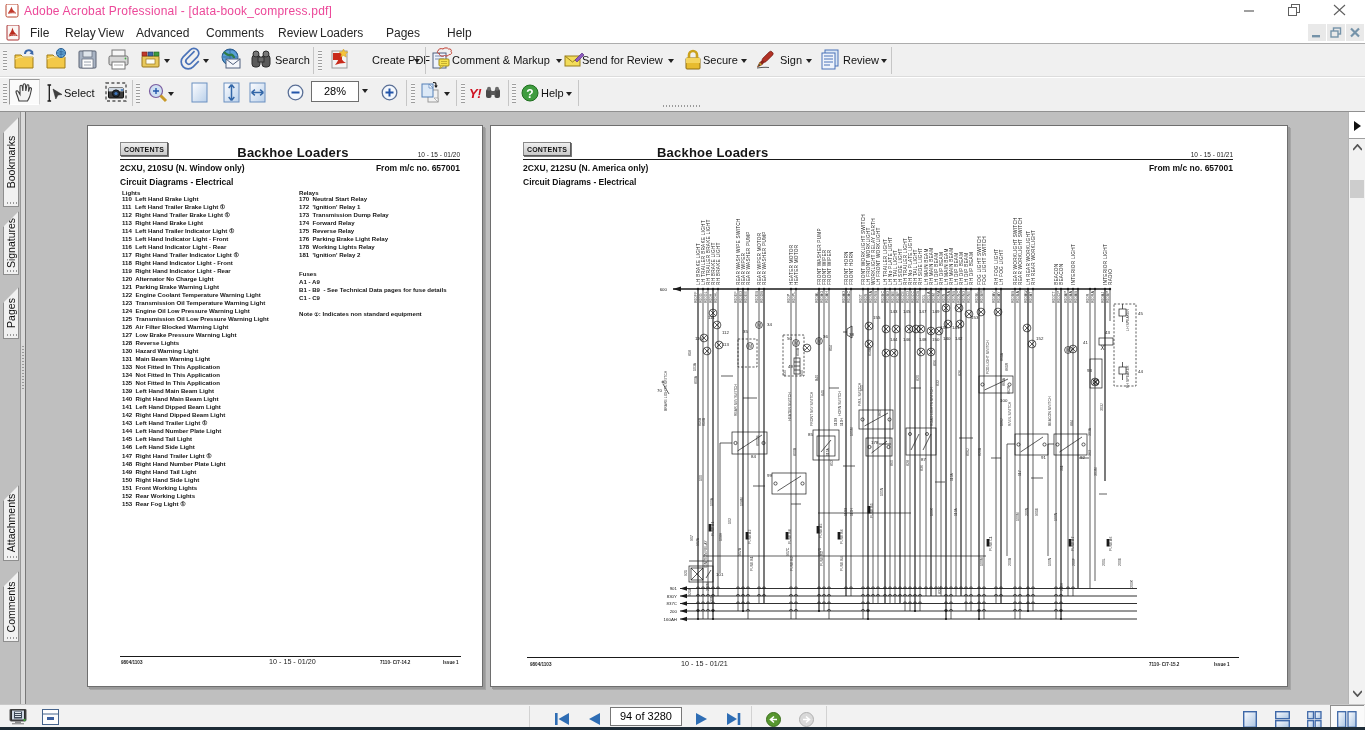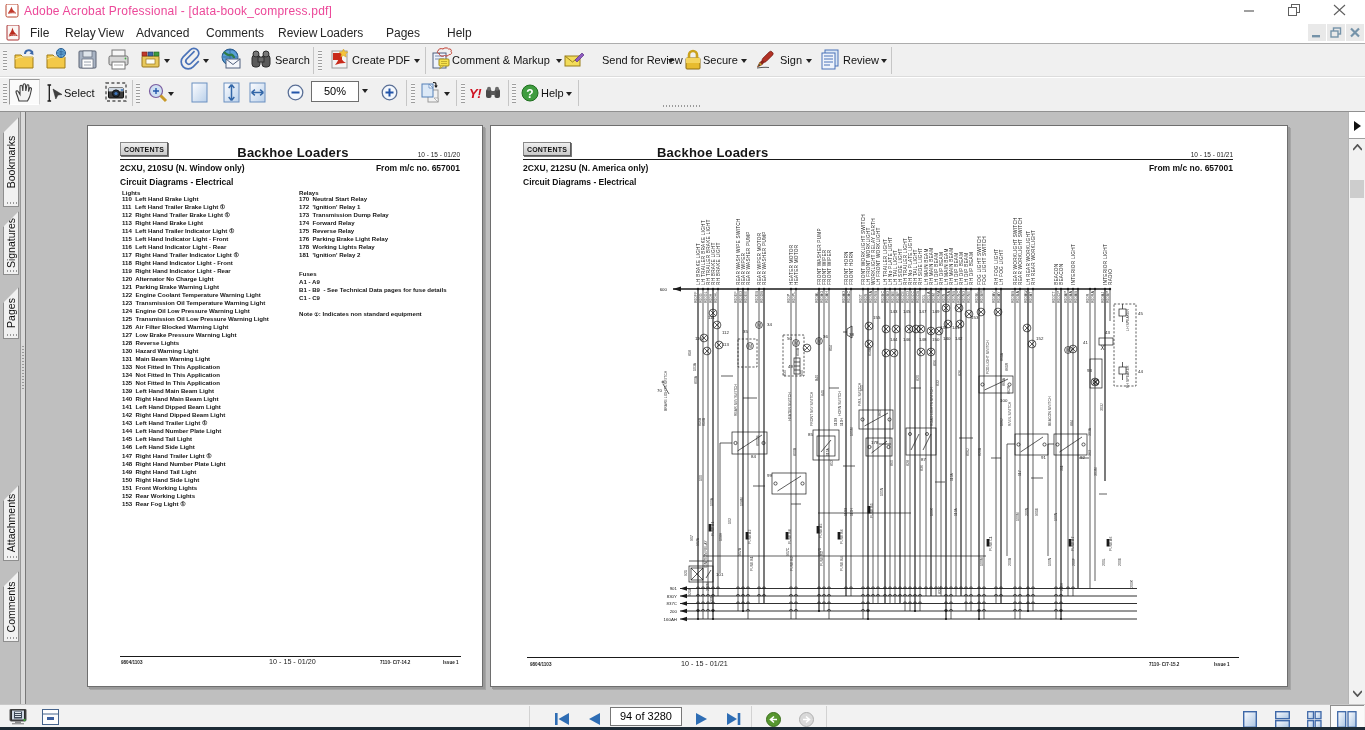--- a/index.html
+++ b/index.html
@@ -143,41 +143,41 @@
     </svg>
     <div class="tbtxt" style="left:275px;top:10px">Search</div>
     <div class="vsep" style="left:313px;top:3px;height:27px"></div>
     <div class="grip" style="left:318px;top:6px;height:21px"></div>
     <svg class="abs" style="left:329px;top:3px" width="24" height="26" viewBox="0 0 24 26">
       <rect x="3" y="4" width="15" height="17" fill="#f4f4f4" stroke="#999"></rect>
       <rect x="4" y="6" width="9" height="7" fill="#c92a1a"></rect>
       <path d="M6 18 C9 14 10.5 11 11 7.5 C11.5 11 13.5 14.5 17 16 C13.5 15.8 9.5 16.5 6 18 Z" fill="#c92a1a"></path>
       <path d="M14.5 2 l1.3 2.7 3 .3 -2.2 2.1 .6 3 -2.7-1.5 -2.7 1.5 .6-3 -2.2-2.1 3-.3 Z" fill="#f5c33b" stroke="#c89a1f" stroke-width=".5"></path>
     </svg>
-    <div class="tbtxt" style="left:352px;top:10px">Create PDF</div>
+    <div class="tbtxt" style="left:372px;top:10px">Create PDF</div>
     <div class="dna" style="left:414px;top:15px"></div>
     <div class="vsep" style="left:425px;top:3px;height:27px"></div>
     <svg class="abs" style="left:430px;top:3px" width="24" height="26" viewBox="0 0 24 26">
       <rect x="3" y="6" width="13" height="15" fill="#eef3fb" stroke="#51617e"></rect>
       <line x1="5" y1="9" x2="14" y2="9" stroke="#7b8db0"></line>
       <line x1="5" y1="12" x2="14" y2="12" stroke="#7b8db0"></line>
       <path d="M8 4 c0-2 3-3 5-2 c1-1.5 5-1.5 5.5 0 c2-.5 3.5 1 2.5 2.5 c1.5 1.5 0 3.5-2 3 c-.5 1.5-3 2-4.5 1 c-2 1.5-5.5.5-5-2 c-2 0-3-1.5-1.5-2.5" fill="none" stroke="#c0392b" stroke-width="1"></path>
       <rect x="9" y="12" width="10" height="7" rx="1" fill="#f7e24d" stroke="#9f8b1c"></rect>
       <path d="M11 19 l-1.5 3 4-3" fill="#f7e24d" stroke="#9f8b1c" stroke-width=".6"></path>
       <line x1="11" y1="14.5" x2="17" y2="14.5" stroke="#9f8b1c" stroke-width=".6"></line>
       <line x1="11" y1="16.5" x2="17" y2="16.5" stroke="#9f8b1c" stroke-width=".6"></line>
     </svg>
     <div class="tbtxt" style="left:452px;top:10px">Comment &amp; Markup</div>
     <div class="dna" style="left:556px;top:15px"></div>
     <svg class="abs" style="left:562px;top:3px" width="24" height="26" viewBox="0 0 24 26">
       <rect x="3" y="9" width="15" height="10" fill="#f2dc5a" stroke="#9a7f1a"></rect>
       <path d="M3 9 L10.5 15 L18 9" fill="none" stroke="#9a7f1a"></path>
       <path d="M13 13 L20 6 L22 8 L15 15 Z" fill="#8e5bbf" stroke="#5a3087" stroke-width=".7"></path>
     </svg>
-    <div class="tbtxt" style="left:602px;top:10px">Send for Review</div>
+    <div class="tbtxt" style="left:582px;top:10px">Send for Review</div>
     <div class="dna" style="left:668px;top:15px"></div>
     <svg class="abs" style="left:681px;top:3px" width="24" height="26" viewBox="0 0 24 26">
       <rect x="5" y="11" width="14" height="11" rx="1" fill="#e7bb2e" stroke="#8e6d10"></rect>
       <path d="M8 11 v-3 a4 4 0 0 1 8 0 v3" fill="none" stroke="#caa11c" stroke-width="2.6"></path>
       <rect x="5" y="11" width="14" height="5" fill="#f4d45e" stroke="none"></rect>
     </svg>
     <div class="tbtxt" style="left:703px;top:10px">Secure</div>
     <div class="dna" style="left:741px;top:15px"></div>
     <svg class="abs" style="left:753px;top:3px" width="24" height="26" viewBox="0 0 24 26">
       <g transform="rotate(45 12 12)">
@@ -245,21 +245,21 @@
       <path d="M8.5 2.5 v16 M8.5 2.5 l-2.8 3.4 M8.5 2.5 l2.8 3.4 M8.5 18.5 l-2.8 -3.4 M8.5 18.5 l2.8 -3.4" stroke="#3367a8" stroke-width="1.5" fill="none"></path>
     </svg>
     <svg class="abs" style="left:249px;top:4px" width="17" height="21" viewBox="0 0 17 21">
       <rect x="1" y="1" width="15" height="19" fill="url(#pgg)" stroke="#6a8fc0"></rect>
       <path d="M2.5 10.5 h12 M2.5 10.5 l3.4 -2.8 M2.5 10.5 l3.4 2.8 M14.5 10.5 l-3.4 -2.8 M14.5 10.5 l-3.4 2.8" stroke="#3367a8" stroke-width="1.5" fill="none"></path>
     </svg>
     <svg class="abs" style="left:287px;top:6px" width="17" height="17" viewBox="0 0 17 17">
       <circle cx="8.5" cy="8.5" r="7.3" fill="#f4f8fd" stroke="#5a6f96" stroke-width="1.3"></circle>
       <rect x="4.5" y="7.5" width="8" height="2" fill="#2255aa"></rect>
     </svg>
-    <div class="abs" style="left:311px;top:3px;width:48px;height:21px;background:#fff;border:1px solid #6e6e6e;font-size:11px;color:#000;text-align:center;line-height:19px">50%</div>
+    <div class="abs" style="left:311px;top:3px;width:48px;height:21px;background:#fff;border:1px solid #6e6e6e;font-size:11px;color:#000;text-align:center;line-height:19px">28%</div>
     <div class="dna" style="left:362px;top:11px"></div>
     <svg class="abs" style="left:381px;top:6px" width="17" height="17" viewBox="0 0 17 17">
       <circle cx="8.5" cy="8.5" r="7.3" fill="#f4f8fd" stroke="#5a6f96" stroke-width="1.3"></circle>
       <rect x="4.5" y="7.5" width="8" height="2" fill="#2255aa"></rect>
       <rect x="7.5" y="4.5" width="2" height="8" fill="#2255aa"></rect>
     </svg>
     <div class="vsep" style="left:406px;top:2px;height:26px"></div>
     <div class="grip" style="left:411px;top:5px;height:20px"></div>
     <svg class="abs" style="left:420px;top:3px" width="20" height="22" viewBox="0 0 20 22">
       <rect x="8" y="9" width="10" height="12" fill="#f2f2f2" stroke="#9a9a9a"></rect>

